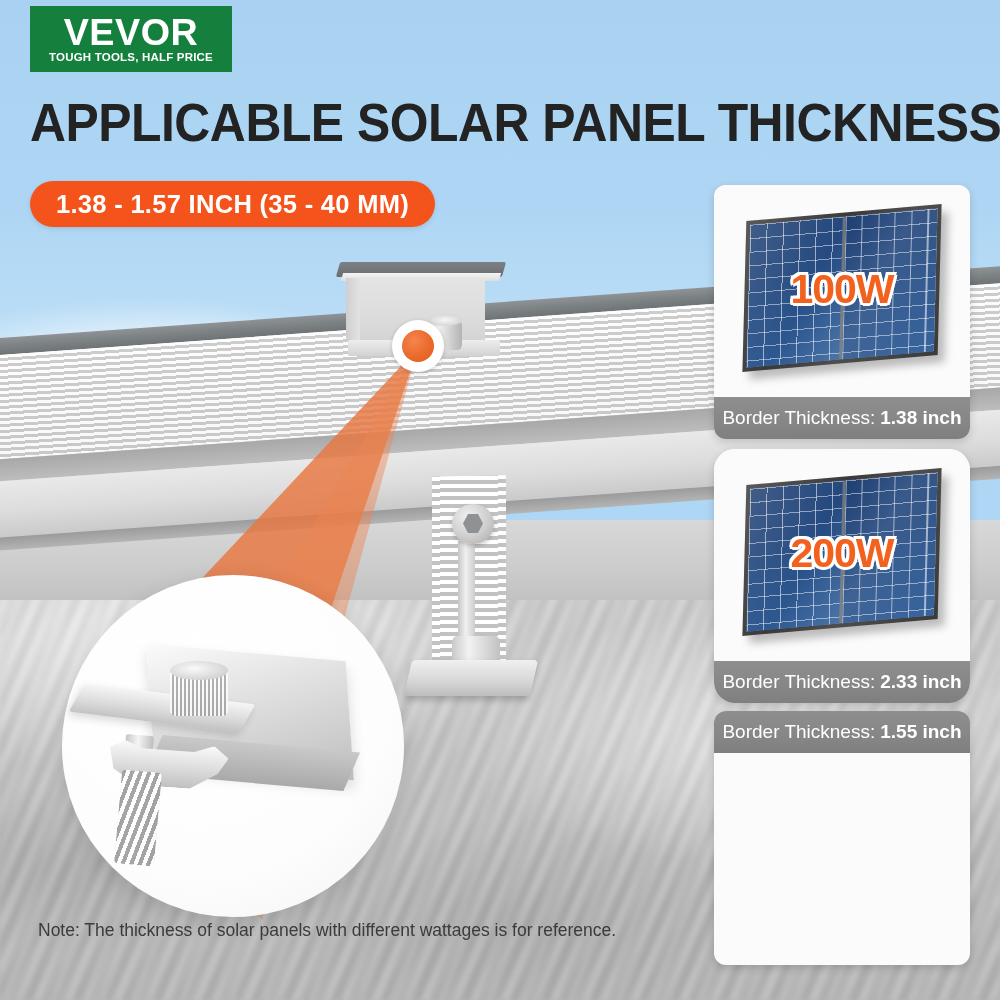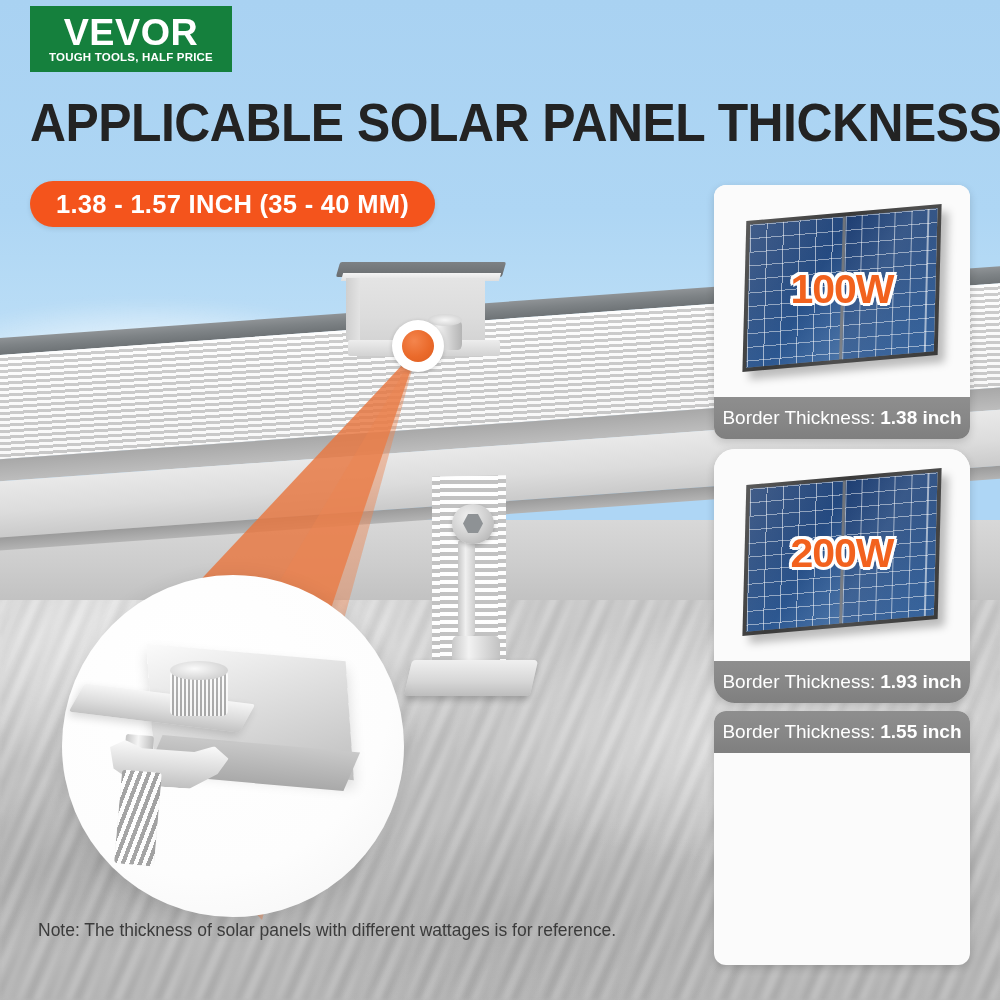--- a/index.html
+++ b/index.html
@@ -425,21 +425,21 @@
       <div class="panel-inner">
         <div class="panel-half"></div>
         <div class="panel-half"></div>
       </div>
       <div class="panel-gloss"></div>
     </div>
     <div class="watt">200W</div>
   </div>
   <div class="card-cap">
     <span>Border Thickness:</span>
-    <b>1.93 inch</b>
+    <b>2.33 inch</b>
   </div>
 </div>
 
 <div class="card" id="card-2">
   <div class="card-cap">
     <span>Border Thickness:</span>
     <b>1.55 inch</b>
   </div>
 </div>
 

